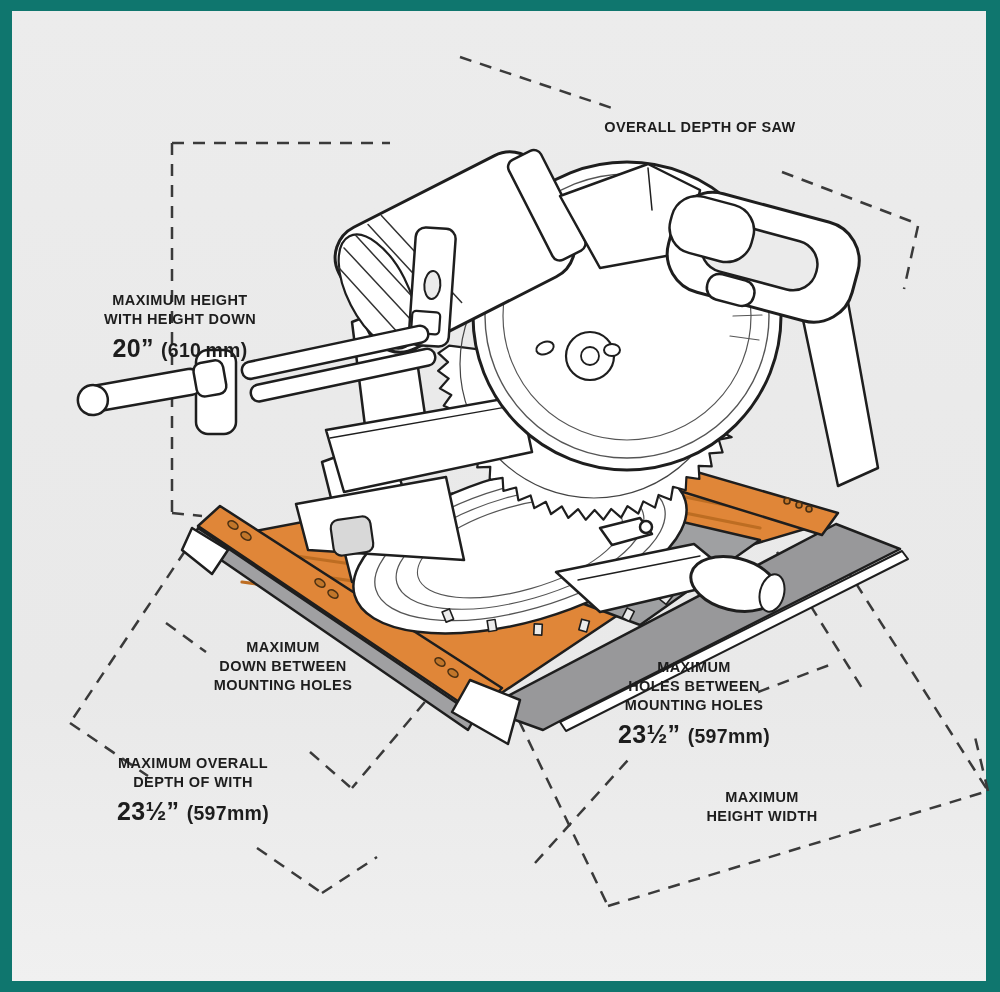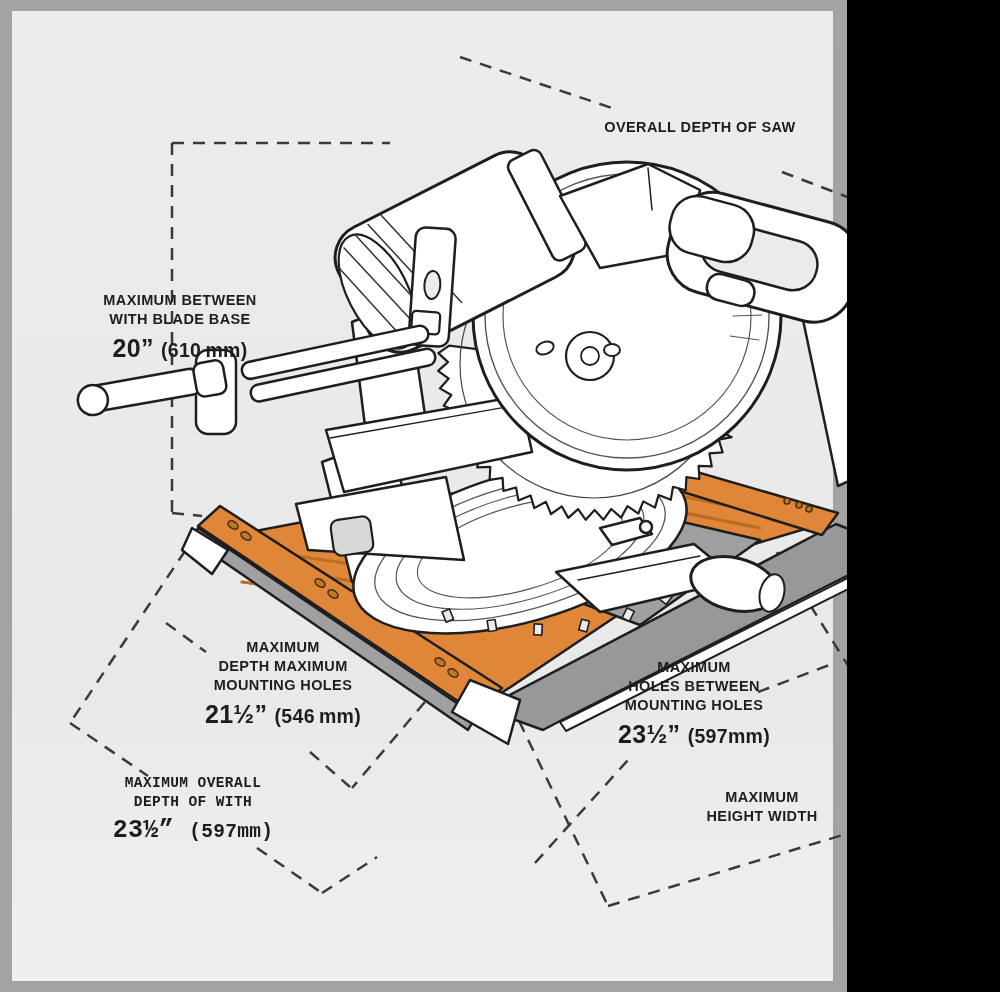--- a/index.html
+++ b/index.html
@@ -1,16 +1,16 @@
 <!DOCTYPE html>
 <html><head>
 <meta charset="utf-8">
 <style>
   html,body{margin:0;padding:0;background:#000;}
-  .stage{position:relative;width:847px;height:992px;background:#a3a3a3;overflow:hidden;
+  .stage{position:relative;width:1000px;height:992px;background:#0f766e;overflow:hidden;
          font-family:"Liberation Sans",sans-serif;}
   .canvas{position:absolute;left:12px;top:11px;right:14px;bottom:11px;
           background:linear-gradient(180deg,#ececec 0%,#eaeaea 40%,#e9e9e9 70%,#f0f0f0 100%);}
   .art{position:absolute;left:0;top:0;width:1000px;height:992px;}
   .ann{position:absolute;text-align:center;color:#1d1d1d;font-weight:700;transform:translateX(-50%);white-space:nowrap;}
   .cap{font-size:14.5px;line-height:19px;letter-spacing:.4px;}
   .val{font-size:25px;line-height:28px;margin-top:5px;letter-spacing:.3px;}
   .metric{font-size:19.5px;}
   .big{font-size:21.5px;line-height:26px;letter-spacing:.6px;}
 </style>
@@ -163,33 +163,32 @@
         <rect x="196" y="372" width="30" height="34" rx="8" stroke-width="2.5"></rect>
       </g>
     </g>
   </svg>
 
   <div class="ann" style="left:700px;top:118px;">
     <div class="cap">OVERALL DEPTH OF SAW</div>
   </div>
 
   <div class="ann" style="left:180px;top:291px;">
-    <div class="cap">MAXIMUM BETWEEN</div>
-    <div class="cap">WITH BLADE BASE</div>
+    <div class="cap">MAXIMUM HEIGHT</div>
+    <div class="cap">WITH HEIGHT DOWN</div>
     <div class="val"><span>20”</span> <span class="metric">(610 mm)</span></div>
   </div>
 
   <div class="ann" style="left:283px;top:638px;">
     <div class="cap">MAXIMUM</div>
-    <div class="cap">DEPTH MAXIMUM</div>
+    <div class="cap">DOWN BETWEEN</div>
     <div class="cap">MOUNTING HOLES</div>
-    <div class="val"><span>21½”</span> <span class="metric">(546 mm)</span></div>
-  </div>
-
-  <div class="ann" style="left:193px;top:774px;font-family:Liberation Mono, monospace;">
+  </div>
+
+  <div class="ann" style="left:193px;top:754px;">
     <div class="cap">MAXIMUM OVERALL</div>
     <div class="cap">DEPTH OF WITH</div>
     <div class="val"><span>23½”</span> <span class="metric">(597mm)</span></div>
   </div>
 
   <div class="ann" style="left:694px;top:658px;">
     <div class="cap">MAXIMUM</div>
     <div class="cap">HOLES BETWEEN</div>
     <div class="cap">MOUNTING HOLES</div>
     <div class="val"><span>23½”</span> <span class="metric">(597mm)</span></div>

